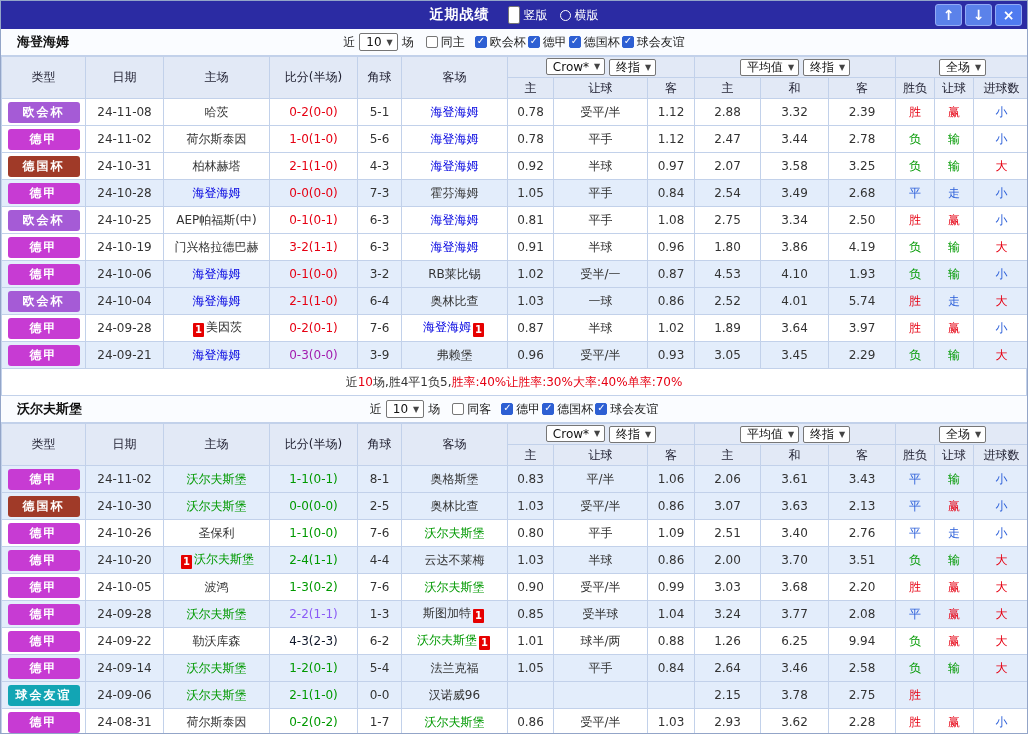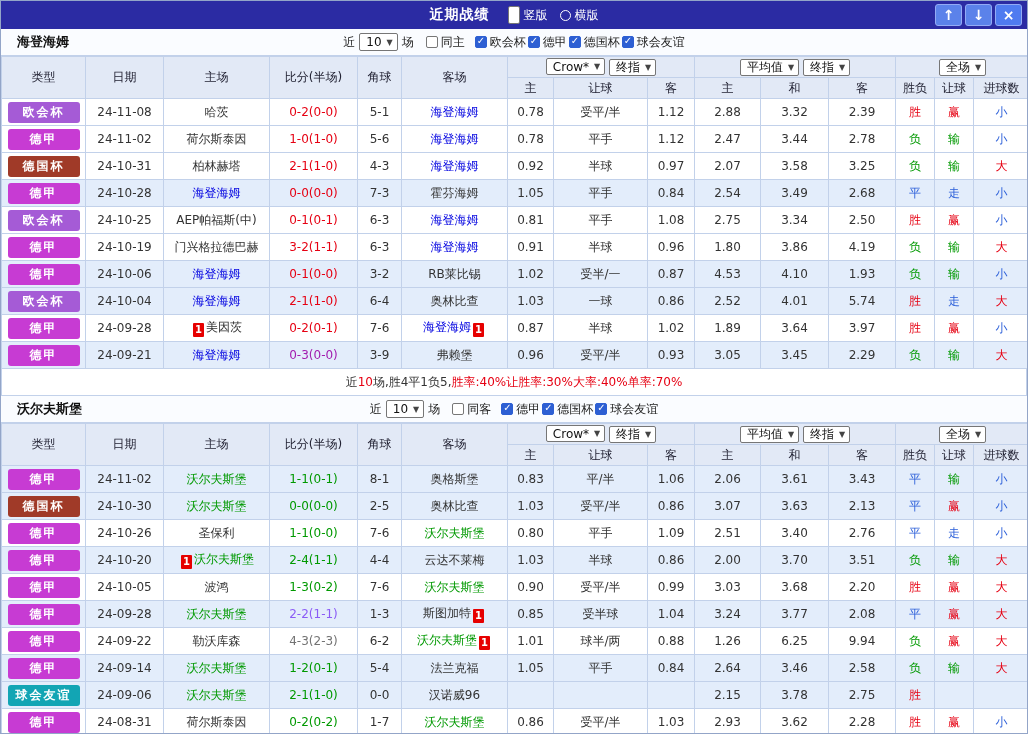--- a/index.html
+++ b/index.html
@@ -557,21 +557,21 @@
             <td>3.77</td>
             <td>2.08</td>
             <td style="color:#2b5fd9">平</td>
             <td style="color:#e60012">赢</td>
             <td style="color:#e60012">大</td>
           </tr>
           <tr>
             <td><span class="badge" style="background:#c73bd3">德甲</span></td>
             <td>24-09-22</td>
             <td><span>勒沃库森</span></td>
-            <td style="color:#737373">4-3(2-3)</td>
+            <td style="color:#0f172a">4-3(2-3)</td>
             <td>6-2</td>
             <td><span style="color:#009900">沃尔夫斯堡</span><span class="card">1</span></td>
             <td>1.01</td>
             <td>球半/两</td>
             <td>0.88</td>
             <td>1.26</td>
             <td>6.25</td>
             <td>9.94</td>
             <td style="color:#009900">负</td>
             <td style="color:#e60012">赢</td>

